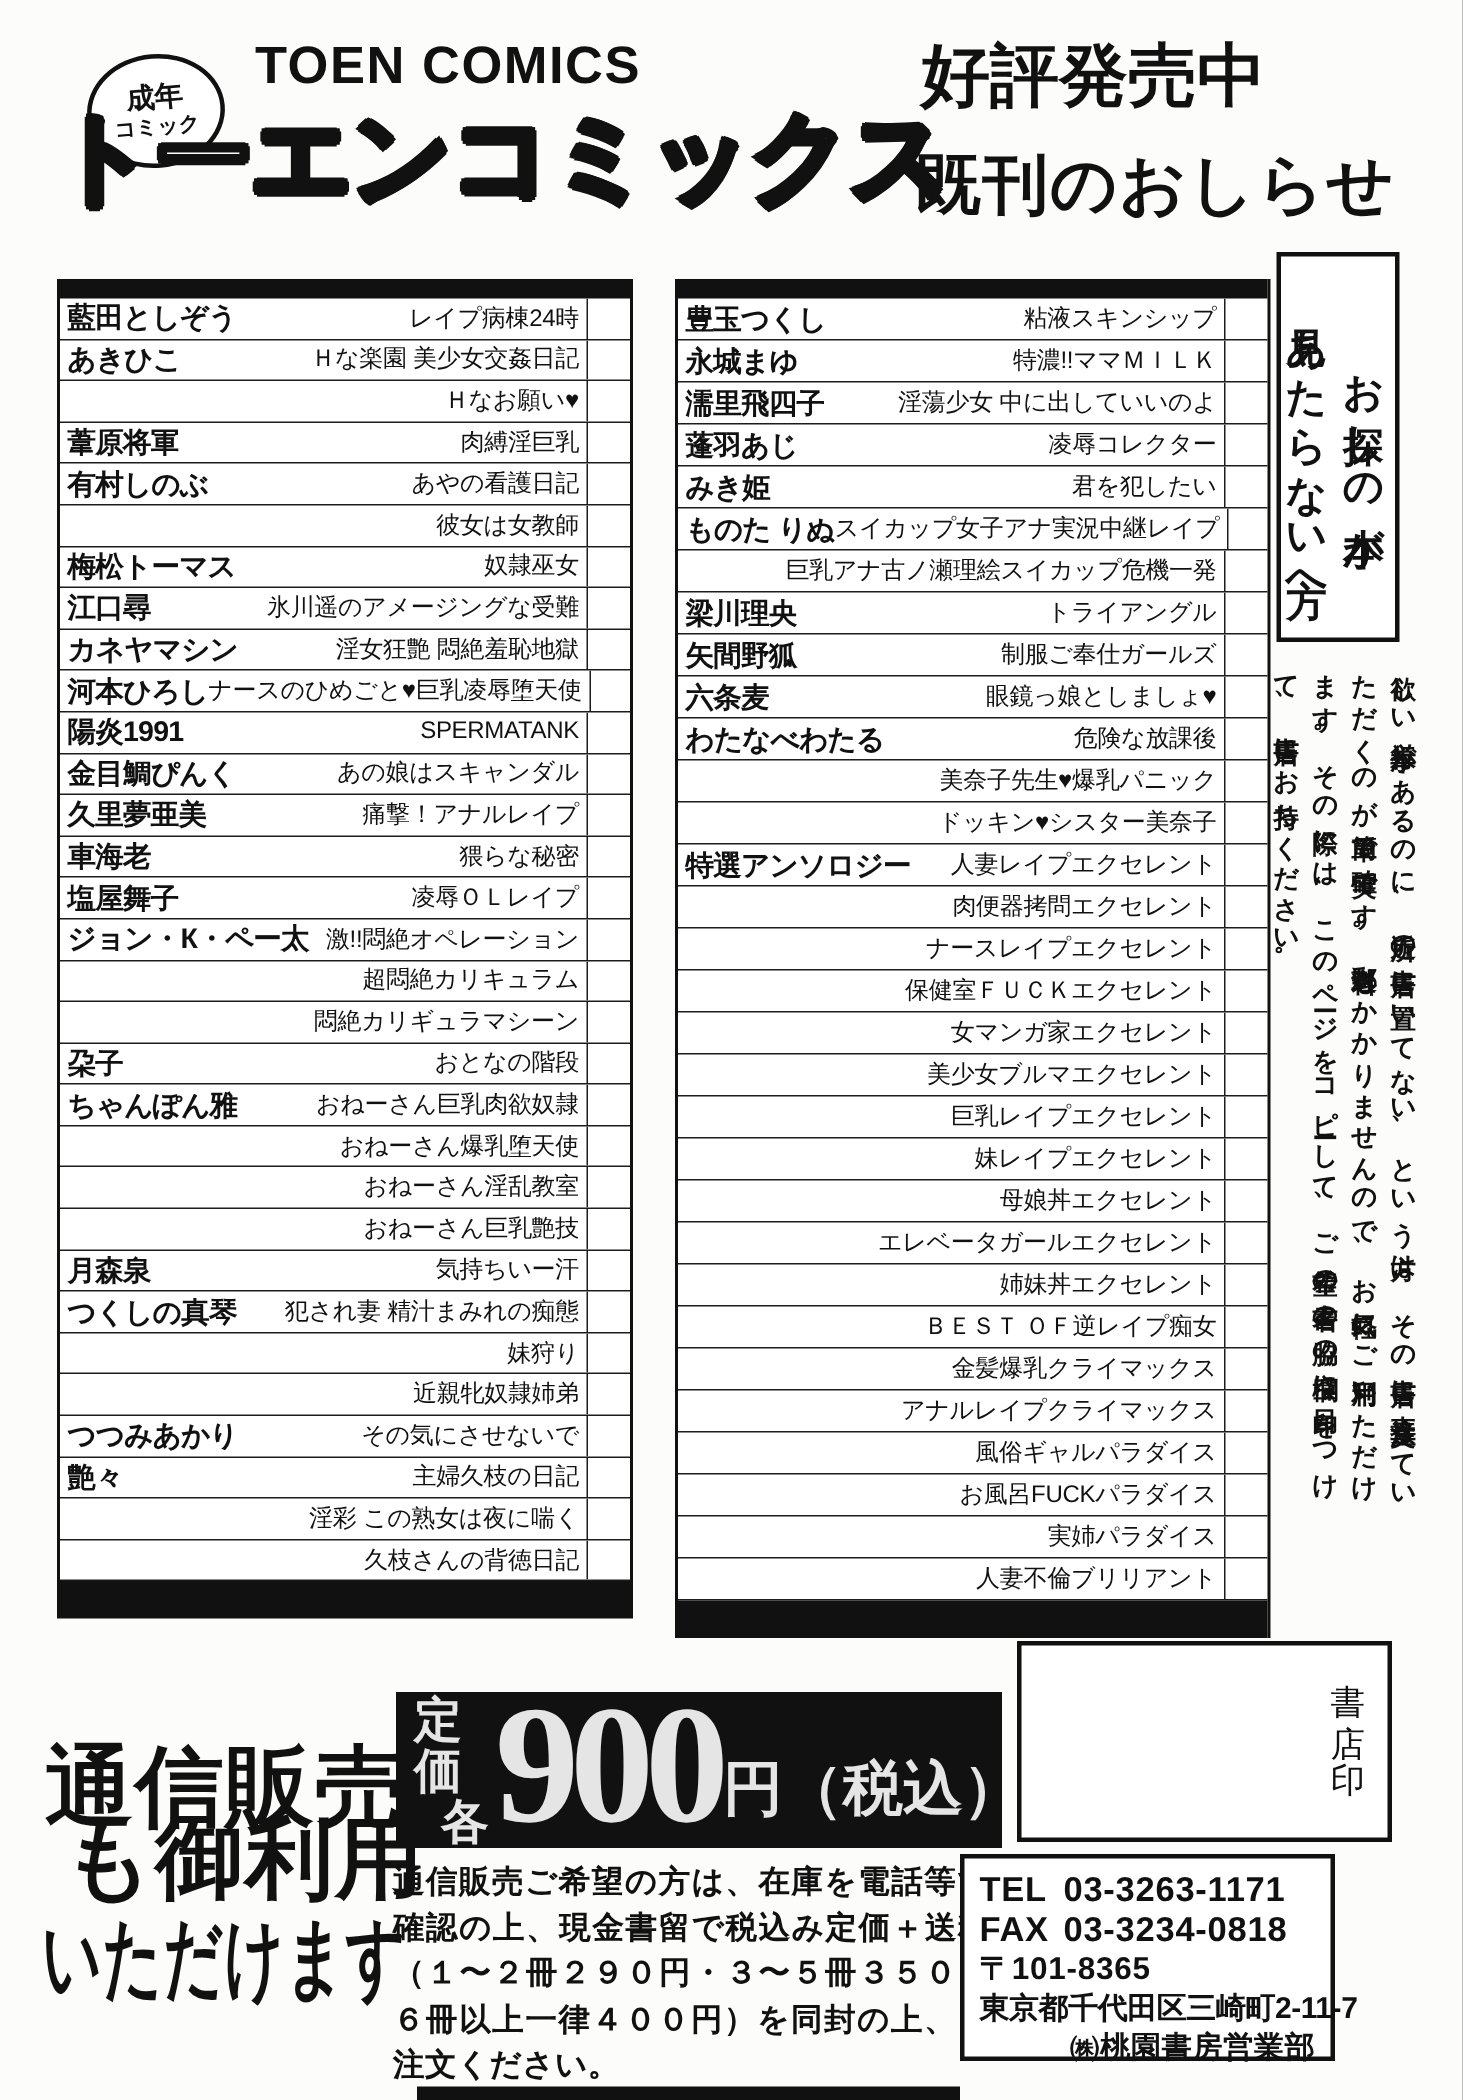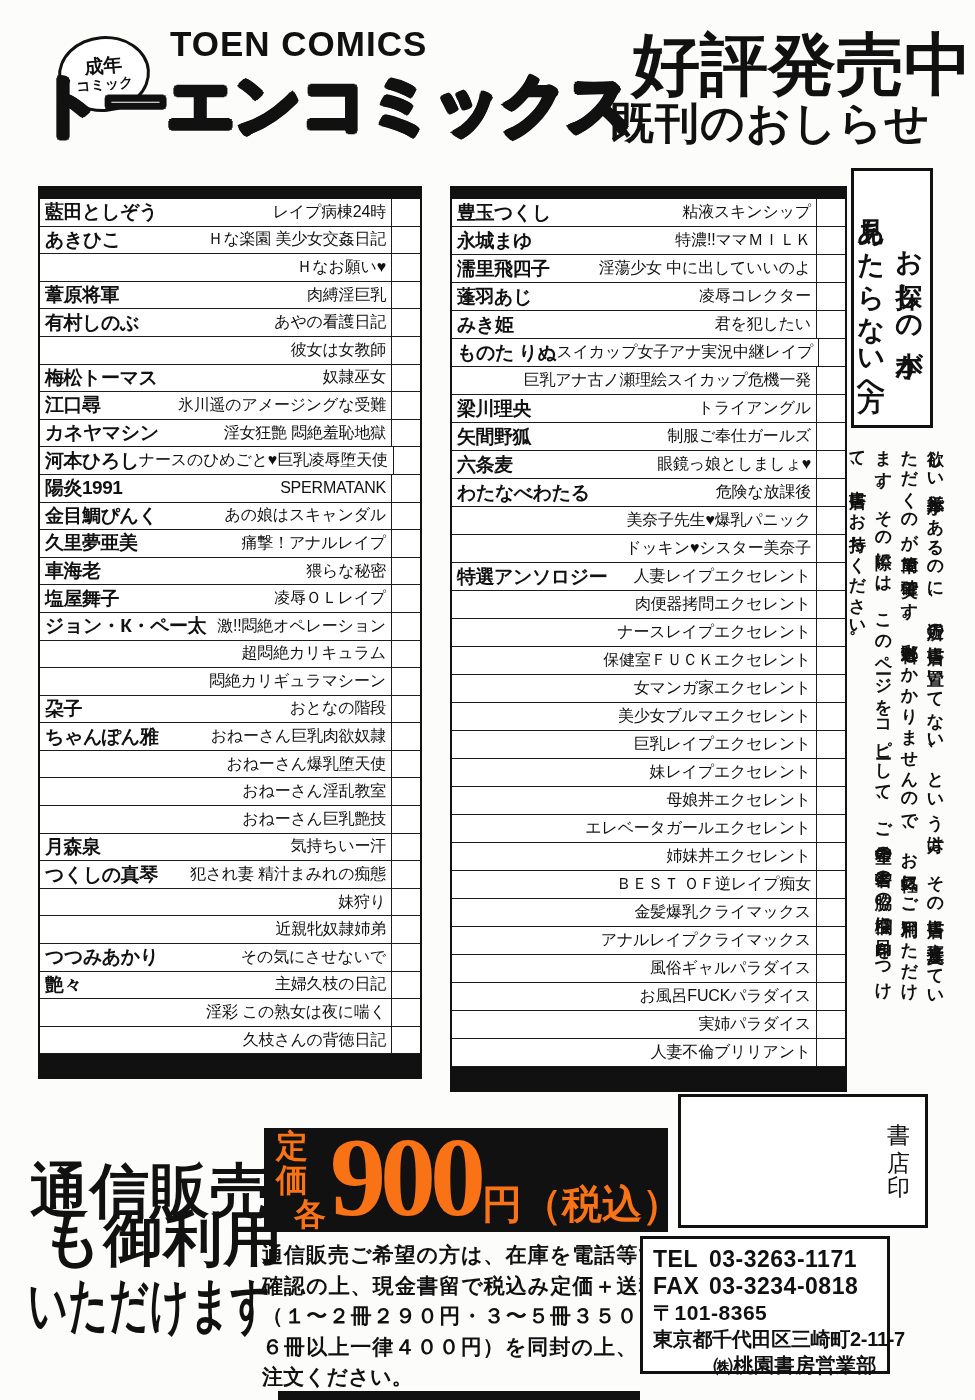--- a/index.html
+++ b/index.html
@@ -19,21 +19,21 @@
   .badge .l1 { font-size:19px; font-weight:900; line-height:20px; }
   .badge .l2 { font-size:14px; font-weight:900; line-height:16px; }
   .brand-en { position:absolute; left:170px; top:24px; font-size:35px; font-weight:900; letter-spacing:1px; }
   .logo {
     position:absolute; left:36px; top:60px; font-size:68px; font-weight:900;
     white-space:nowrap; color:#fff; letter-spacing:-1px;
     -webkit-text-stroke:4px #111;
     text-shadow:3px 0 #111,-3px 0 #111,0 3px #111,0 -3px #111,2px 2px #111,-2px -2px #111,2px -2px #111,-2px 2px #111;
     transform:scaleX(0.97); transform-origin:left;
   }
-  .promo-title { position:absolute; left:632px; top:20px; font-size:68px; font-weight:900; white-space:nowrap; letter-spacing:0px; }
+  .promo-title { position:absolute; left:614px; top:20px; font-size:46px; font-weight:900; white-space:nowrap; letter-spacing:0px; }
   .promo-sub { position:absolute; left:610px; top:94px; font-size:44px; font-weight:700; font-family:"Liberation Serif", serif; white-space:nowrap; letter-spacing:1px; }
   
   .ctable { position:absolute; border-left:2px solid #111; border-right:2px solid #111; background:#fff; }
   .ctable.left { left:38px; top:186px; width:380px; }
   .ctable.right { left:450px; top:186px; width:393px; }
   .cbar { background:#111; }
   .cbar.top { height:13px; }
   .cbar.bottom { height:25px; }
   .crow {
     display:flex; align-items:center; border-bottom:1.5px solid #1c1c1c;
@@ -60,30 +60,30 @@
     font-size:17px; line-height:26px; letter-spacing:1.5px;
   }
   
   .mo-line { position:absolute; font-weight:900; white-space:nowrap; transform-origin:left center; }
   .mo-line.l1 { left:30px; top:1152px; font-size:59px; letter-spacing:1px; }
   .mo-line.l2 { left:42px; top:1200px; font-size:59px; letter-spacing:1px;text-align:center; }
   .mo-line.l3 { left:28px; top:1266px; font-size:59px; transform:scaleX(0.66); letter-spacing:1px; }
   
   .price-box {
     position:absolute; left:264px; top:1128px; width:404px; height:104px;
-    background:#111; color:#f97316; display:flex; align-items:center; padding-left:12px; box-sizing:border-box;
+    background:#111; color:#e5e5e5; display:flex; align-items:center; padding-left:12px; box-sizing:border-box;
   }
   .price-prefix { display:flex; flex-direction:column; margin-right:4px; }
   .price-prefix .pt { font-size:32px; font-weight:900; line-height:34px; }
   .price-prefix .pb { font-size:32px; font-weight:900; line-height:34px; margin-left:18px; }
   .price-number {
     font-family:"Liberation Serif", serif; font-weight:700; font-size:112px;
     line-height:90px; letter-spacing:-6px; margin-top:-6px;
   }
-  .price-suffix { font-size:40px; font-weight:900; align-self:flex-end; margin-bottom:0; margin-left:2px; white-space:nowrap; }
+  .price-suffix { font-size:40px; font-weight:900; align-self:flex-end; margin-bottom:12px; margin-left:2px; white-space:nowrap; }
   
   .instructions {
     position:absolute; left:262px; top:1240px; width:398px;
     font-size:21px; font-weight:700; line-height:30.5px; letter-spacing:0.3px;
     text-align:justify;
   }
   
   .stamp-box {
     position:absolute; left:678px; top:1094px; width:250px; height:134px;
     border:3px solid #111; box-sizing:border-box; background:#fff;

